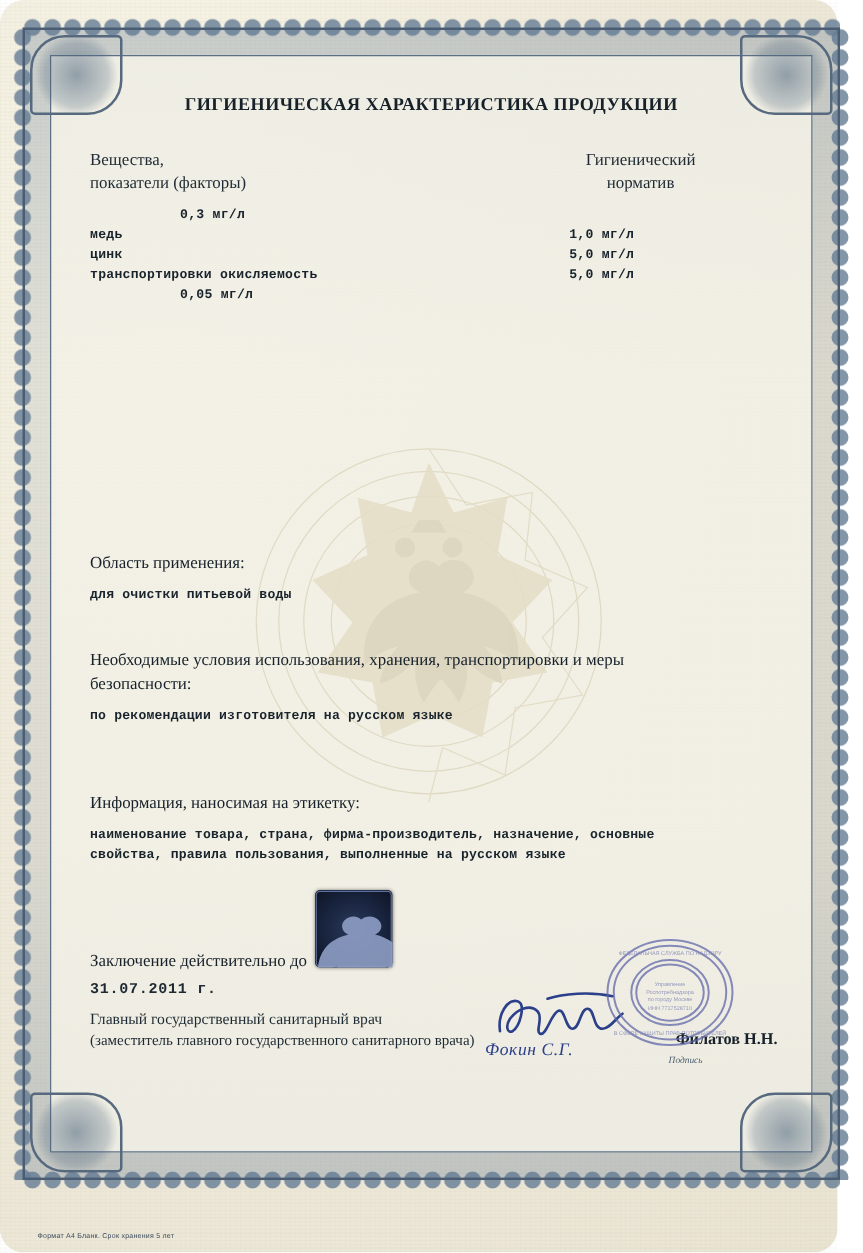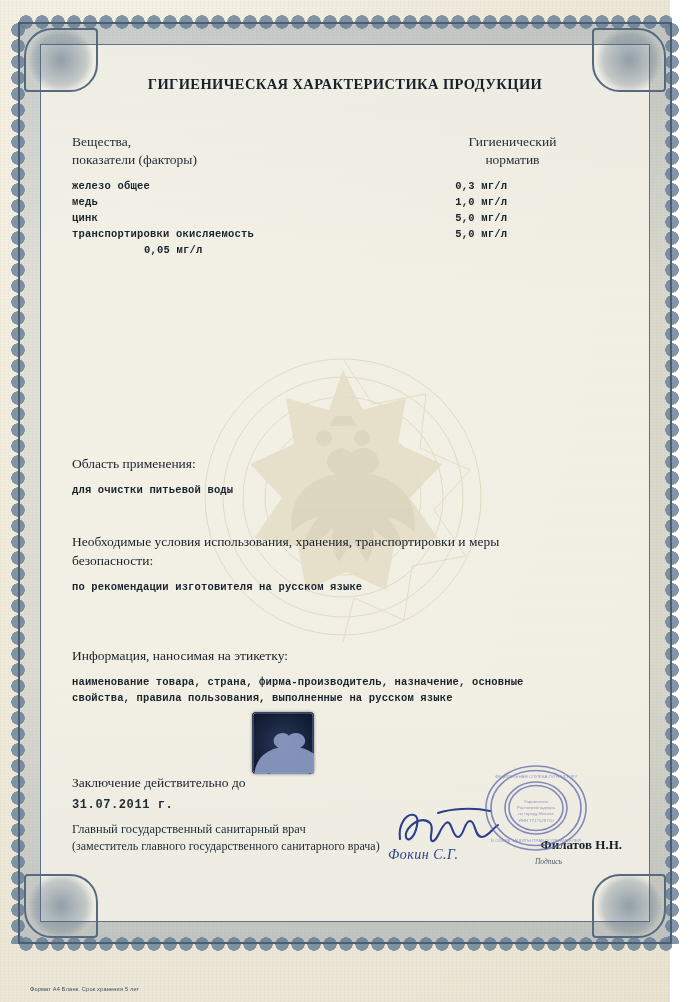--- a/index.html
+++ b/index.html
@@ -15,20 +15,21 @@
   }
 
   
   #page {
     position: absolute;
     left: 0; top: 0;
     width: 670px; height: 1002px;
     background: #f2efe2;
     background-image:
       radial-gradient(ellipse at 20% 15%, #f7f4e6 0%, #efeadb 45%, #e9e3d2 100%);
+    border-radius: 19px;
   }
 
   
   #paper-noise {
     position: absolute;
     inset: 0;
     background-image:
       repeating-linear-gradient(0deg, rgba(160,150,120,0.045) 0px, rgba(160,150,120,0.045) 1px, rgba(255,255,255,0) 1px, rgba(255,255,255,0) 3px),
       repeating-linear-gradient(90deg, rgba(160,150,120,0.035) 0px, rgba(160,150,120,0.035) 1px, rgba(255,255,255,0) 1px, rgba(255,255,255,0) 4px);
     pointer-events: none;
@@ -105,21 +106,21 @@
     font-size: 14.5px;
     font-weight: bold;
     letter-spacing: 0.4px;
     margin: 20px 0 0 0;
     color: #17212a;
   }
 
   
   #table-head {
     display: flex;
-    margin-top: 40px;
+    margin-top: 26px;
     gap: 40px;
   }
   #col-left-head {
     width: 56%;
     font-size: 13.5px;
     line-height: 1.35;
     padding-left: 10px;
   }
   #col-right-head {
     width: 44%;
@@ -297,21 +298,20 @@
         <div>показатели (факторы)</div>
       </div>
       <div id="col-right-head">
         <div>Гигиенический</div>
         <div>норматив</div>
       </div>
     </div>
 
     <div id="rows">
       <div class="row">
-        <span class="name">железо общее</span>
         <span class="norm">0,3 мг/л</span>
       </div>
       <div class="row">
         <span class="name">медь</span>
         <span class="norm">1,0 мг/л</span>
       </div>
       <div class="row">
         <span class="name">цинк</span>
         <span class="norm">5,0 мг/л</span>
       </div>

